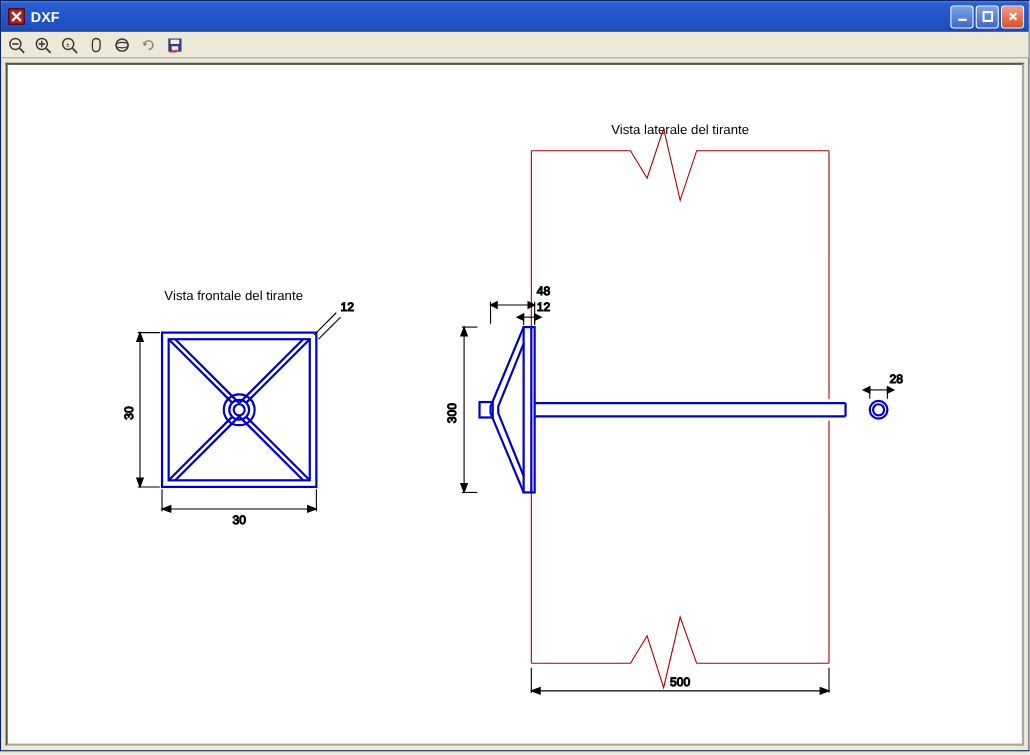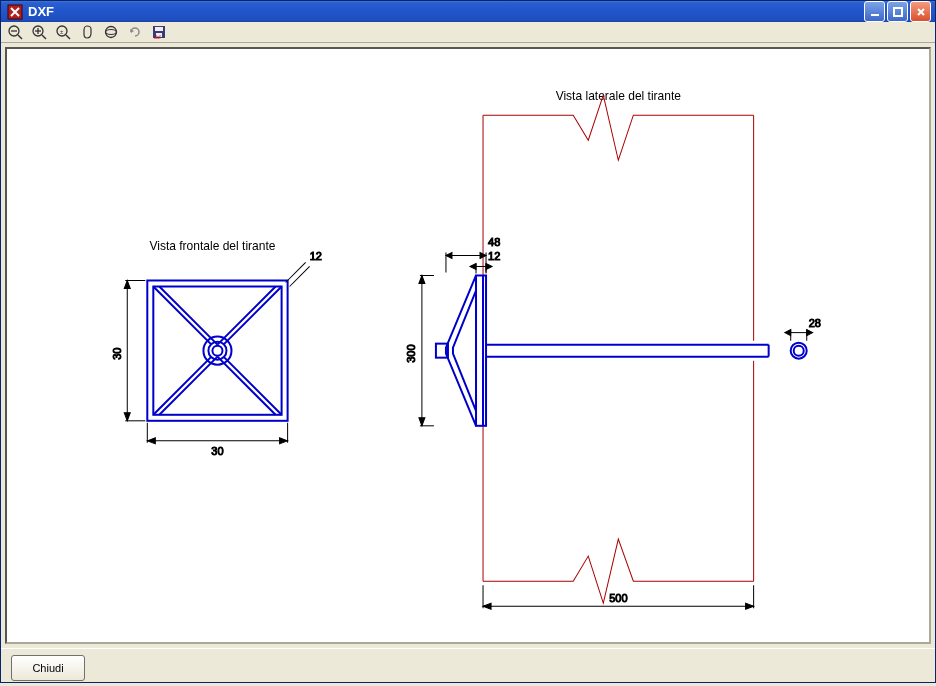--- a/index.html
+++ b/index.html
@@ -281,17 +281,14 @@
             <line x1="798" y1="279" x2="798" y2="290"></line>
             <path d="M776 282 L782 279 L782 285 Z"></path>
             <path d="M804 282 L798 279 L798 285 Z"></path>
             <text x="800" y="276">28</text>
           </g>
         </g>
       </svg>
     </div>
   </div>
 
-  <div class="statusarea">
-    <button class="btn">Chiudi</button>
-  </div>
 
 </div>
 
 </body></html>

